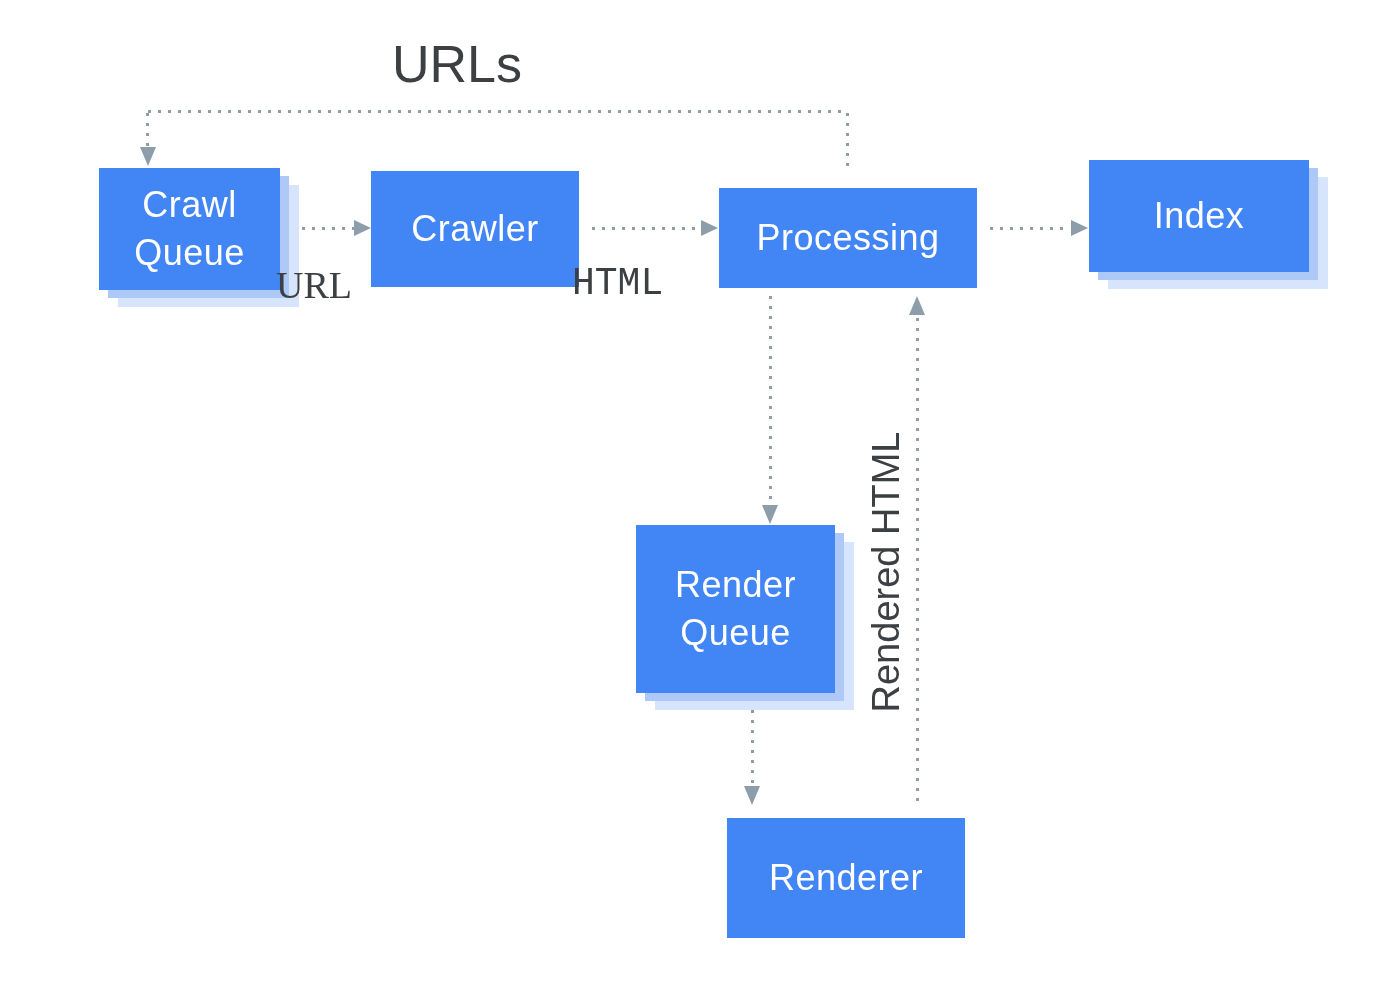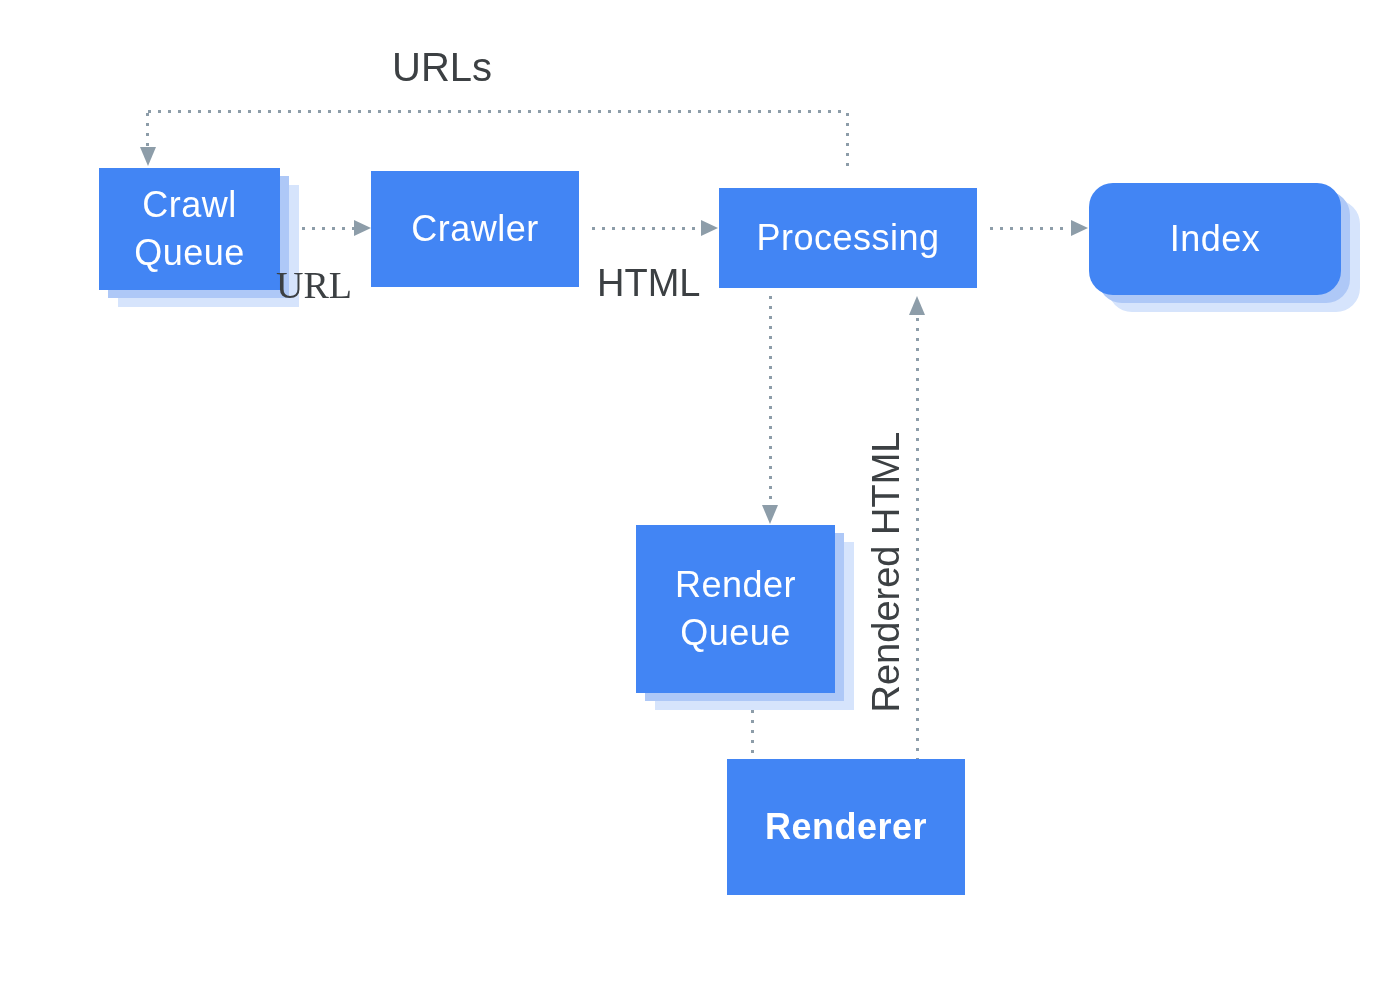--- a/index.html
+++ b/index.html
@@ -33,23 +33,23 @@
     font-weight:500;
     line-height:1.32;
     letter-spacing:0.5px;
   }
   .shadowed{
     box-shadow: 9px 8px 0 0 var(--shadow-inner), 19px 17px 0 0 var(--shadow-outer);
   }
   .node-crawl-queue{left:51px;top:168px;width:181px;height:122px;margin-left:48px;}
   .node-crawler{left:371px;top:171px;width:208px;height:116px;justify-content:center;}
   .node-processing{left:719px;top:160px;width:258px;height:100px;margin-top:28px;}
-  .node-index{left:1089px;top:183px;width:252px;height:112px;border-radius:24px;}
+  .node-index{left:1089px;top:160px;width:220px;height:112px;}
   .node-render-queue{left:636px;top:525px;width:199px;height:168px;}
-  .node-renderer{left:727px;top:759px;width:238px;height:136px;font-weight:bold;}
+  .node-renderer{left:727px;top:818px;width:238px;height:120px;}
 
   .hline{
     position:absolute;height:3px;
     background-image:repeating-linear-gradient(to right, var(--arrow-c) 0 3px, transparent 3px 10px);
   }
   .vline{
     position:absolute;width:3px;
     background-image:repeating-linear-gradient(to bottom, var(--arrow-c) 0 3px, transparent 3px 10px);
   }
   .ah{position:absolute;width:0;height:0;}
@@ -81,23 +81,23 @@
   
   .e6-line{left:916px;top:318px;height:487px;}
   .e6-ah{left:909px;top:296px;}
 
   .edge-label{
     position:absolute;
     color:var(--label-c);
     font-weight:500;
     white-space:nowrap;
   }
-  .lbl-urls{left:392px;top:45px;font-size:40px;}
+  .lbl-urls{left:392px;top:34px;font-size:52px;}
   .lbl-url{left:276px;top:263px;font-size:38px;font-family:Liberation Serif, serif;}
-  .lbl-html{left:597px;top:262px;font-size:38px;}
+  .lbl-html{left:572px;top:262px;font-size:38px;font-family:Liberation Mono, monospace;}
   .lbl-rendered-html{
     left:886px;top:572px;font-size:38px;
     transform:translate(-50%,-50%) rotate(-90deg);
   }
 </style>
 </head>
 <body>
 
 <div class="stage">
 

